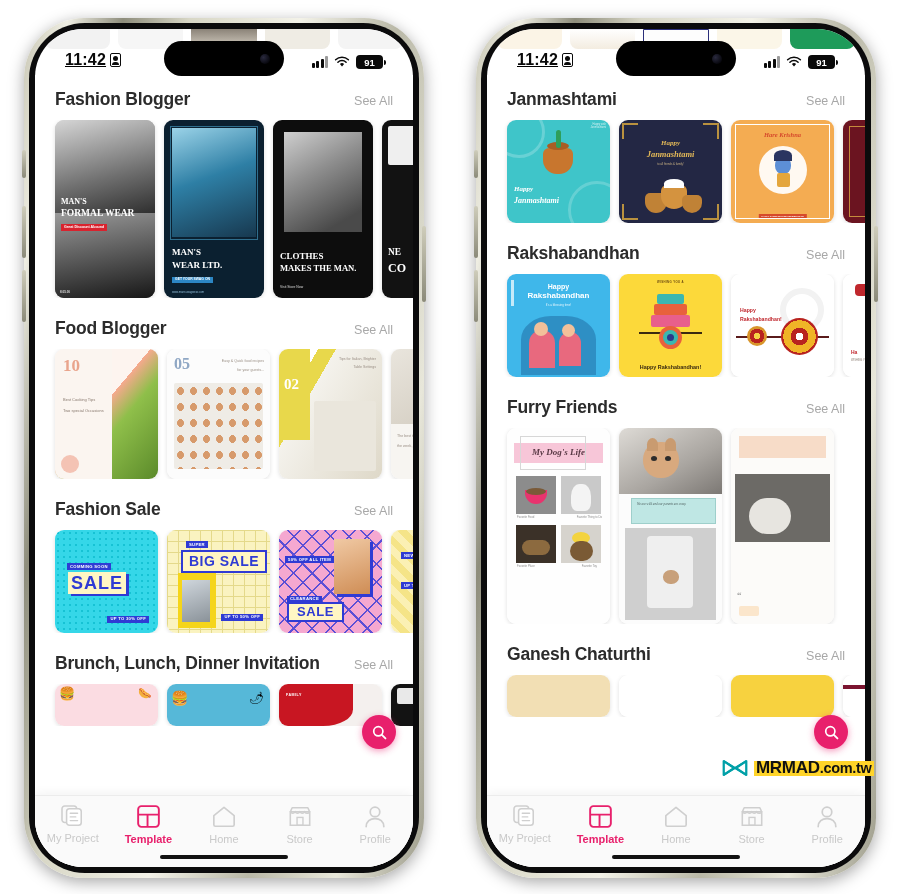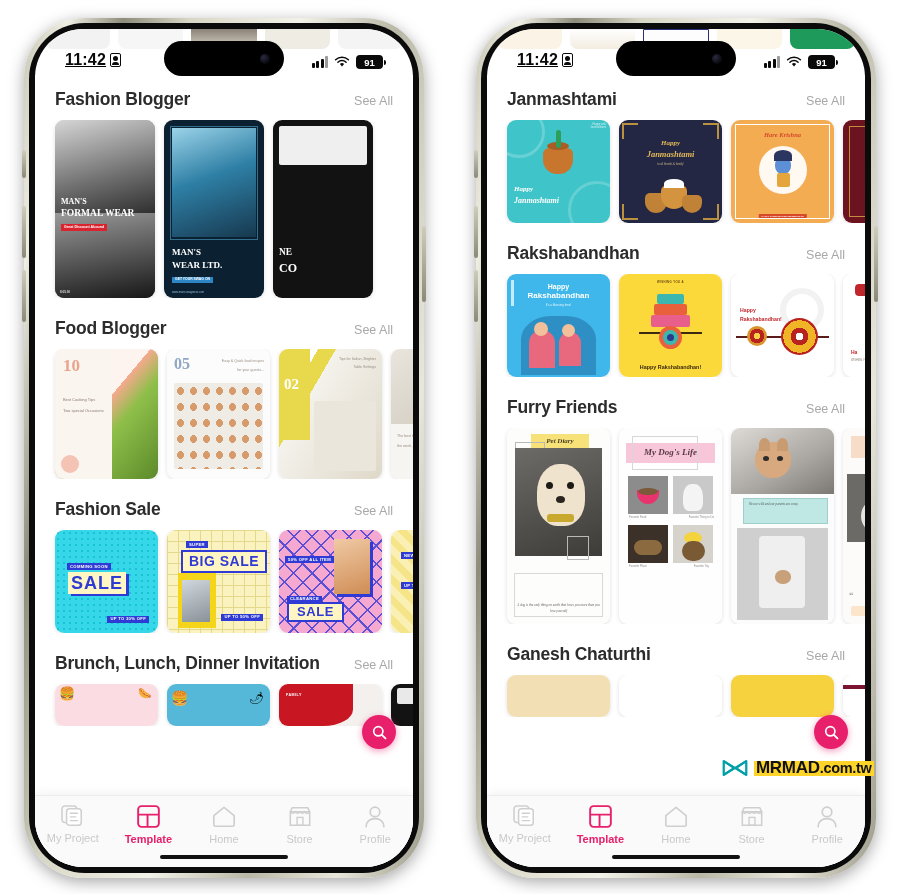--- a/index.html
+++ b/index.html
@@ -209,20 +209,27 @@
             <div class="card story">
               <div class="art" style="background:#0B2030"></div>
               <div class="ovl" style="left:6px;top:6px;right:6px;height:64%;border:1px solid #2f6e8d;"></div>
               <div class="ovl ph-blue" style="left:8px;top:8px;right:8px;height:61%"></div>
               <div class="ctext" style="left:8px;top:72%;color:#fff;font-size:9px;font-family:'Liberation Serif',serif">MAN'S</div>
               <div class="ctext" style="left:8px;top:79%;color:#fff;font-size:9px;font-family:'Liberation Serif',serif">WEAR LTD.</div>
               <div class="ctext" style="left:8px;top:88%;background:#2C86C4;color:#fff;font-size:3.4px;padding:1.5px 3px">GET YOUR SWAG ON</div>
               <div class="ctext" style="left:8px;bottom:4px;color:#8fb9d4;font-size:2.8px;font-weight:400">www.mansswagwear.com</div>
             </div>
 
+            <div class="card story">
+              <div class="art" style="background:#0d0d0d"></div>
+              <div class="ovl ph-mono" style="left:11px;top:12px;right:11px;height:56%"></div>
+              <div class="ctext" style="left:7px;top:74%;color:#fff;font-size:9px;font-family:'Liberation Serif',serif">CLOTHES</div>
+              <div class="ctext" style="left:7px;top:81%;color:#fff;font-size:8.6px;font-family:'Liberation Serif',serif">MAKES THE MAN.</div>
+              <div class="ctext" style="left:7px;bottom:8px;color:#ddd;font-size:3.4px;font-weight:400">Visit Store Now</div>
+            </div>
 
             <div class="card story">
               <div class="art" style="background:#121212"></div>
               <div class="ovl" style="left:6px;top:6px;right:6px;height:22%;background:#efefef;border-radius:2px"></div>
               <div class="ctext" style="left:6px;top:72%;color:#fff;font-size:9.4px;font-family:'Liberation Serif',serif">NE</div>
               <div class="ctext" style="left:6px;top:80%;color:#fff;font-size:12px;font-family:'Liberation Serif',serif">CO</div>
             </div>
           </div>
         </div>
 
@@ -541,36 +548,20 @@
             </div>
           </div>
         </div>
 
         <div class="section">
           <div class="sec-head">
             <div class="sec-title">Furry Friends</div>
             <div class="see-all">See All</div>
           </div>
           <div class="row">
-            <div class="card tall">
-              <div class="art" style="background:#FDFDFB"></div>
-              <div class="ctext" style="left:24px;top:6px;width:58px;height:15px;background:#F7E27A;color:#4a3f22;
-                          font-size:7px;display:flex;align-items:center;justify-content:center;font-family:'Liberation Serif',serif;font-style:italic">Pet Diary</div>
-              <div class="ovl" style="left:8px;top:14px;width:30px;height:26px;border:1.3px solid #b9b9b9"></div>
-              <div class="ovl ph-dogphoto" style="left:8px;top:20px;right:8px;height:108px"></div>
-              <div class="ovl" style="left:30px;top:36px;width:48px;height:62px;border-radius:46% 46% 42% 42%;background:#EFE3CD"></div>
-              <div class="ovl" style="left:39px;top:54px;width:7px;height:7px;border-radius:50%;background:#1d1916"></div>
-              <div class="ovl" style="left:60px;top:54px;width:7px;height:7px;border-radius:50%;background:#1d1916"></div>
-              <div class="ovl" style="left:49px;top:68px;width:9px;height:7px;border-radius:50%;background:#2a241e"></div>
-              <div class="ovl" style="left:40px;top:86px;width:27px;height:8px;border-radius:3px;background:#C8A92E"></div>
-              <div class="ovl" style="left:60px;top:108px;width:22px;height:24px;border:1.3px solid #b9b9b9"></div>
-              <div class="ctext" style="left:10px;bottom:10px;right:10px;text-align:center;color:#6b645c;font-size:3.4px;
-                          font-weight:400;line-height:1.6;font-family:'Liberation Serif',serif;font-style:italic">A dog is the only thing on earth that loves you more than you love yourself</div>
-              <div class="ovl" style="left:7px;bottom:7px;right:7px;height:44px;border:1.2px solid #d8d8d8"></div>
-            </div>
 
             <div class="card tall">
               <div class="art" style="background:#FEFEFE"></div>
               <div class="ctext" style="left:7px;top:15px;right:7px;height:20px;background:#F7C6D8;color:#5a3a46;
                           font-size:9px;display:flex;align-items:center;justify-content:center;font-family:'Liberation Serif',serif;font-style:italic">My Dog's Life</div>
               <div class="ovl" style="left:13px;top:8px;right:24px;height:34px;border:1.2px solid #d7d7d7"></div>
               <div class="ovl" style="left:9px;top:48px;width:40px;height:38px;background:#8c8c8c"></div>
               <div class="ovl" style="left:18px;top:62px;width:22px;height:14px;border-radius:0 0 11px 11px;background:#E8336E"></div>
               <div class="ovl" style="left:19px;top:60px;width:20px;height:7px;border-radius:50%;background:#7a5a38"></div>
               <div class="ovl" style="right:9px;top:48px;width:40px;height:38px;background:#c9c9c9"></div>

